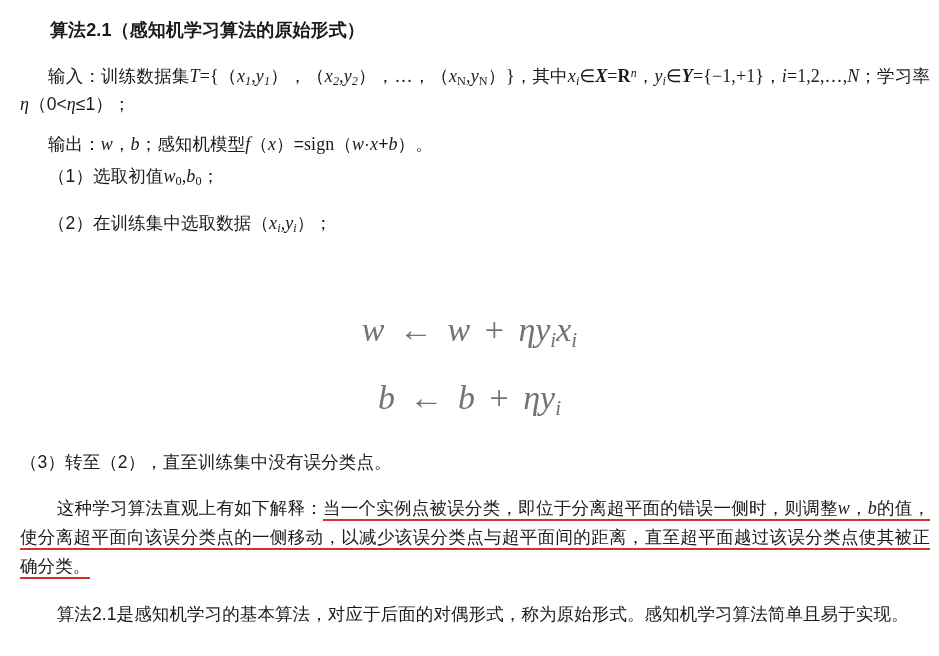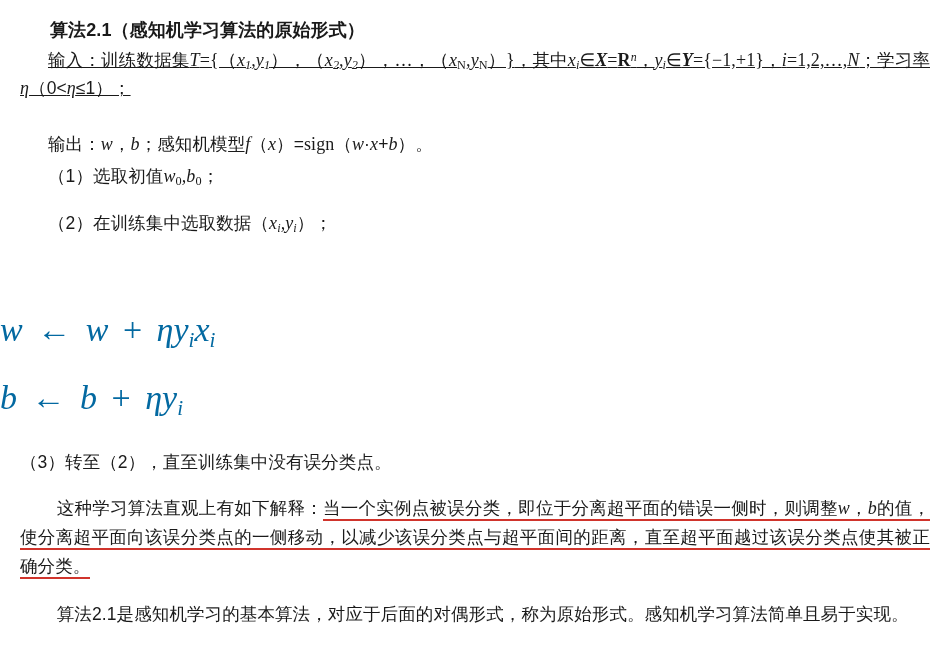--- a/index.html
+++ b/index.html
@@ -94,43 +94,43 @@
     padding: 2px 4px 3px 4px;
     border-radius: 2px;
     vertical-align: 3px;
     letter-spacing: 1px;
     margin-left: 2px;
   }
   .formula {
     position: absolute;
     left: 0;
     width: 939px;
-    text-align: left;
+    text-align: center;
     font-family: "Liberation Serif", serif;
     font-style: italic;
     font-size: 34px;
-    color: #0369a1;
+    color: #737373;
   }
   .formula .op {
     font-style: normal;
     padding: 0 6px;
   }
   .formula sub {
     font-size: 0.62em;
     vertical-align: -0.3em;
   }
 </style>
 </head>
 <body>
 
 <div class="page">
 
   <div class="block title">算法2.1（感知机学习算法的原始形式）</div>
 
-  <div class="block para" style="top:36px;text-decoration:underline;">
+  <div class="block para" style="top:52px;">
     <span class="indent-holder" style="display:inline-block;width:28px;"></span><span>输入：训练数据集</span><span class="mathvar">T</span><span class="mathup">={（</span><span class="mathvar">x<sub>1</sub>,y<sub>1</sub></span><span class="mathup">），（</span><span class="mathvar">x<sub>2</sub>,y<sub>2</sub></span><span class="mathup">），…，（</span><span class="mathvar">x<sub class="sub-up">N</sub>,y<sub class="sub-up">N</sub></span><span class="mathup">）}</span>，其中<span class="mathvar">x<sub>i</sub></span><span class="mathup">∈</span><span class="boldvar">X</span><span class="mathup">=</span><span class="boldup">R</span><sup>n</sup>，<span class="mathvar">y<sub>i</sub></span><span class="mathup">∈</span><span class="boldvar">Y</span><span class="mathup">={−1,+1}</span>，<span class="mathvar">i</span><span class="mathup">=1,2,…,</span><span class="mathvar">N</span>；学习率<span class="mathvar">η</span>（0&lt;<span class="mathvar">η</span>≤1）；
   </div>
 
   <div class="block para" style="top:120px;">
     <span style="display:inline-block;width:28px;"></span>输出：<span class="mathvar">w</span>，<span class="mathvar">b</span>；感知机模型<span class="mathvar">f</span>（<span class="mathvar">x</span>）=<span class="mathup">sign</span>（<span class="mathvar">w</span>·<span class="mathvar">x</span>+<span class="mathvar">b</span>）。
   </div>
 
   <div class="block para" style="top:152px;">
     <span style="display:inline-block;width:28px;"></span>（1）选取初值<span class="mathvar">w<sub class="sub-up">0</sub>,b<sub class="sub-up">0</sub></span>；
   </div>

